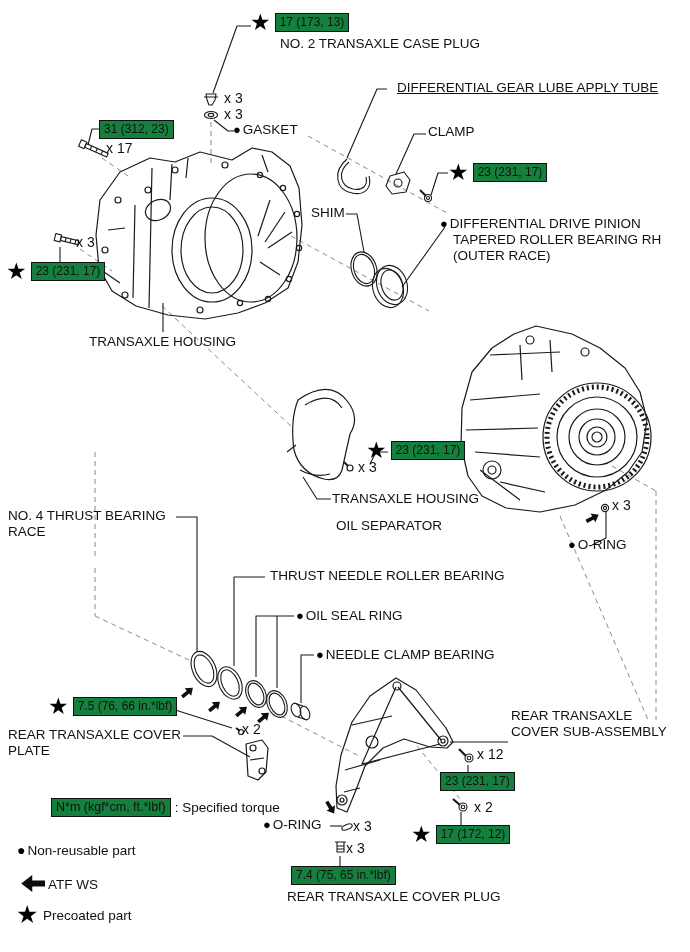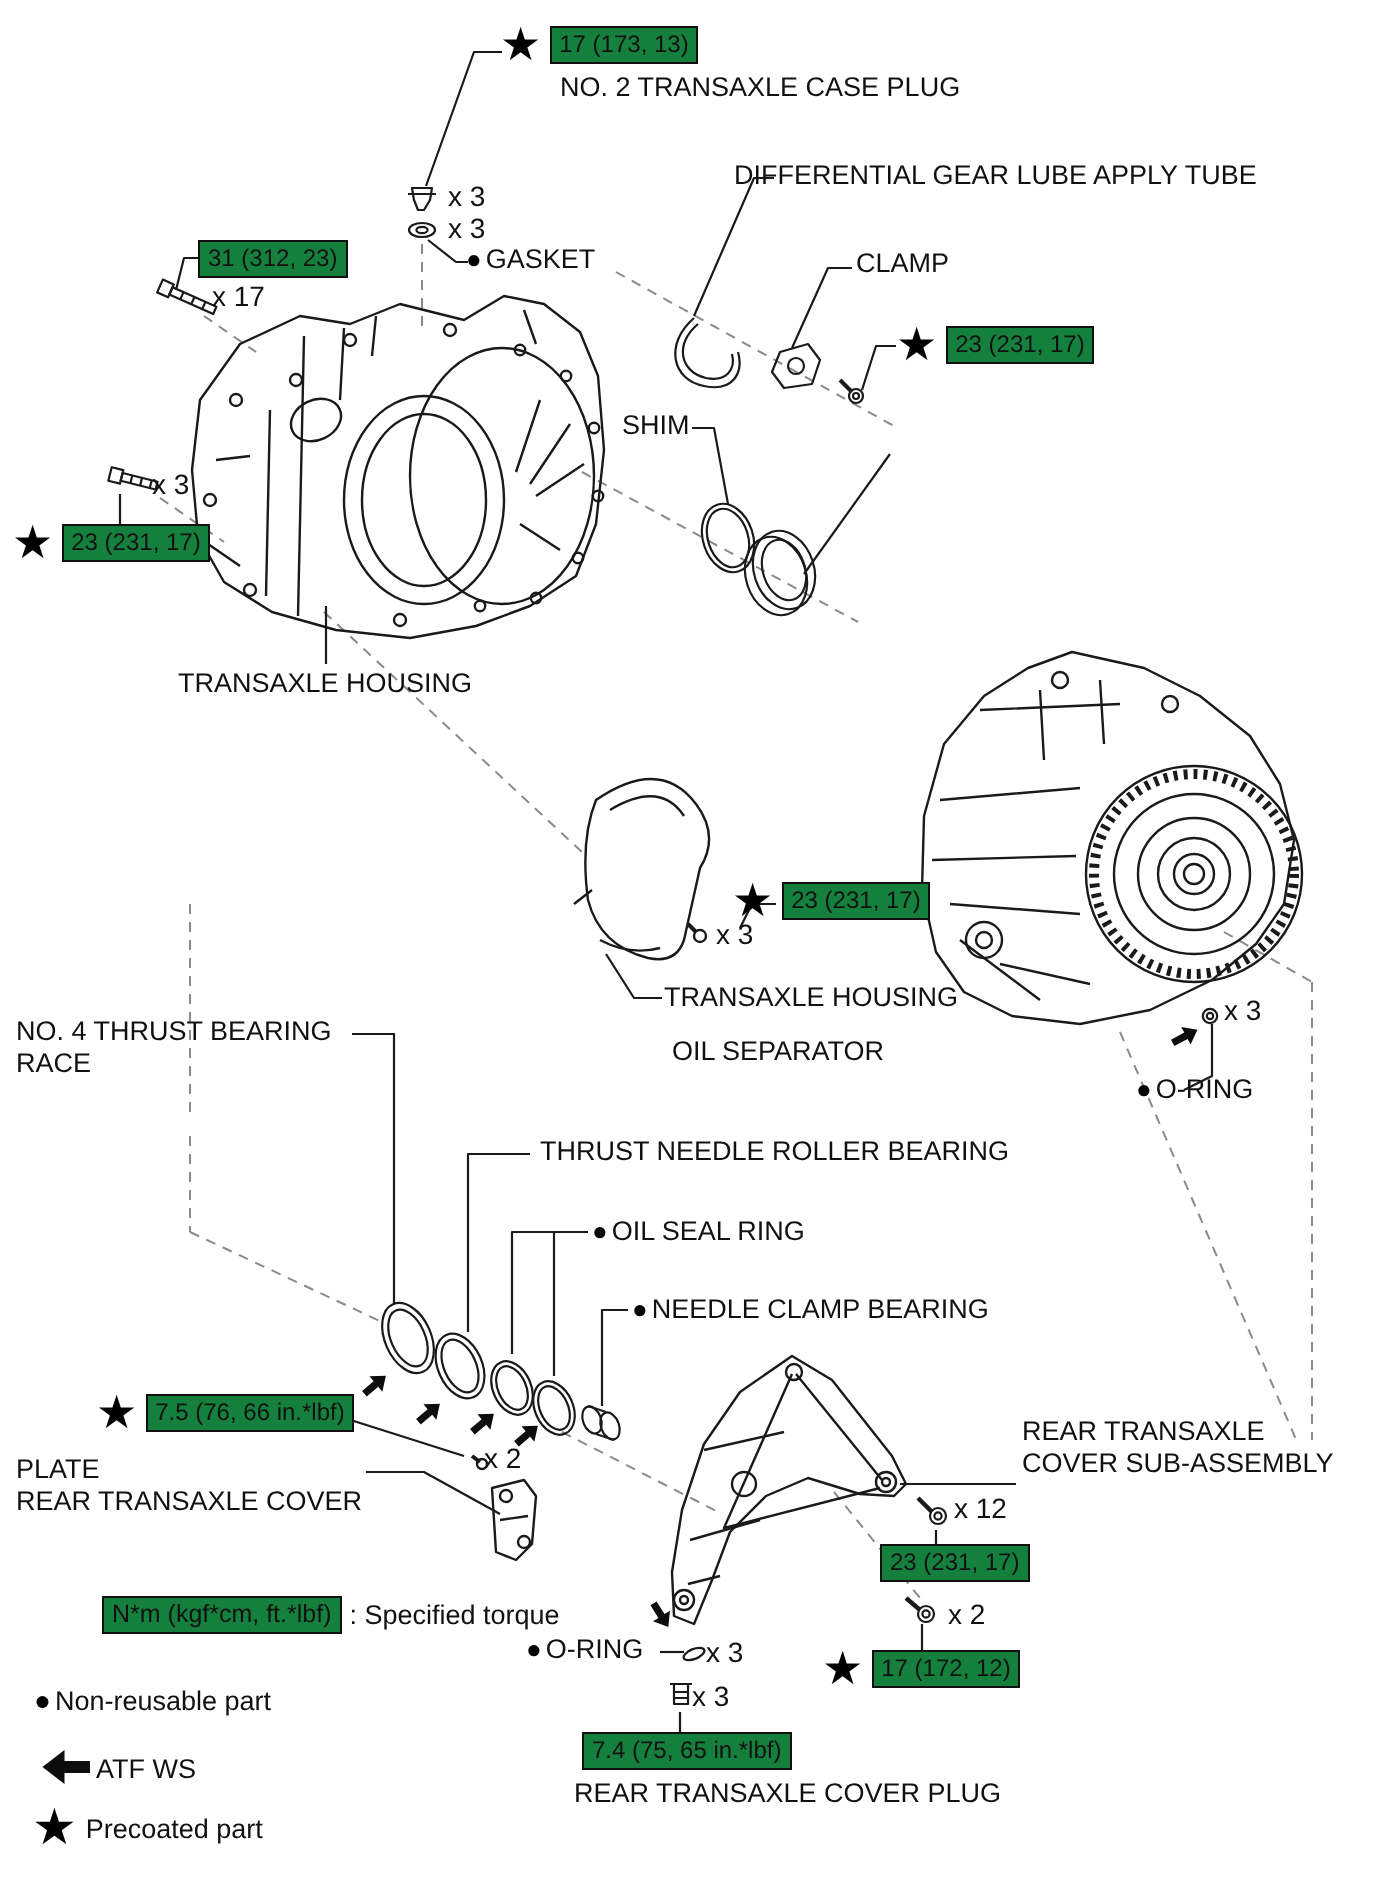--- a/index.html
+++ b/index.html
@@ -209,27 +209,32 @@
 
   <div class="abs row" style="left:250px;top:12px;">
     <span class="star">★</span>
     <span class="tqbox">17 (173, 13)</span>
   </div>
   <div class="abs lbl" style="left:280px;top:36px;">NO. 2 TRANSAXLE CASE PLUG</div>
   <div class="abs qty" style="left:224px;top:90px;">x 3</div>
   <div class="abs qty" style="left:224px;top:106px;">x 3</div>
   <div class="abs lbl" style="left:233px;top:122px;"><span class="bullet">●</span><span>GASKET</span></div>
 
-  <div class="abs lbl" style="left:367px;top:80px;">DIFFERENTIAL GEAR LUBE APPLY TUBE</div>
+  <div class="abs lbl" style="left:397px;top:80px;text-decoration:underline;">DIFFERENTIAL GEAR LUBE APPLY TUBE</div>
   <div class="abs lbl" style="left:428px;top:124px;">CLAMP</div>
   <div class="abs row" style="left:448px;top:162px;">
     <span class="star">★</span>
     <span class="tqbox">23 (231, 17)</span>
   </div>
   <div class="abs lbl" style="left:311px;top:205px;">SHIM</div>
+  <div class="abs lbl" style="left:440px;top:216px;">
+    <span class="bullet">●</span><span>DIFFERENTIAL DRIVE PINION</span>
+    <span class="ind" style="padding-left:13px;">TAPERED ROLLER BEARING RH</span>
+    <span class="ind" style="padding-left:13px;">(OUTER RACE)</span>
+  </div>
 
   <div class="abs tqbox" style="left:99px;top:120px;">31 (312, 23)</div>
   <div class="abs qty" style="left:106px;top:140px;">x 17</div>
   <div class="abs qty" style="left:76px;top:234px;">x 3</div>
   <div class="abs row" style="left:6px;top:261px;">
     <span class="star">★</span>
     <span class="tqbox">23 (231, 17)</span>
   </div>
   <div class="abs lbl" style="left:89px;top:334px;">TRANSAXLE HOUSING</div>
 
@@ -253,22 +258,22 @@
 
   <div class="abs qty" style="left:612px;top:497px;">x 3</div>
   <div class="abs lbl" style="left:568px;top:537px;"><span class="bullet">●</span><span>O-RING</span></div>
 
   <div class="abs row" style="left:48px;top:696px;">
     <span class="star">★</span>
     <span class="tqbox">7.5 (76, 66 in.*lbf)</span>
   </div>
   <div class="abs qty" style="left:242px;top:721px;">x 2</div>
   <div class="abs lbl" style="left:8px;top:727px;">
+    <span class="ind">REAR TRANSAXLE COVER</span>
     <span class="ind">PLATE</span>
-    <span class="ind">REAR TRANSAXLE COVER</span>
   </div>
 
   <div class="abs lbl" style="left:511px;top:708px;">
     <span class="ind">REAR TRANSAXLE</span>
     <span class="ind">COVER SUB-ASSEMBLY</span>
   </div>
   <div class="abs qty" style="left:477px;top:746px;">x 12</div>
   <div class="abs tqbox" style="left:440px;top:772px;">23 (231, 17)</div>
   <div class="abs qty" style="left:474px;top:799px;">x 2</div>
   <div class="abs row" style="left:411px;top:824px;">

